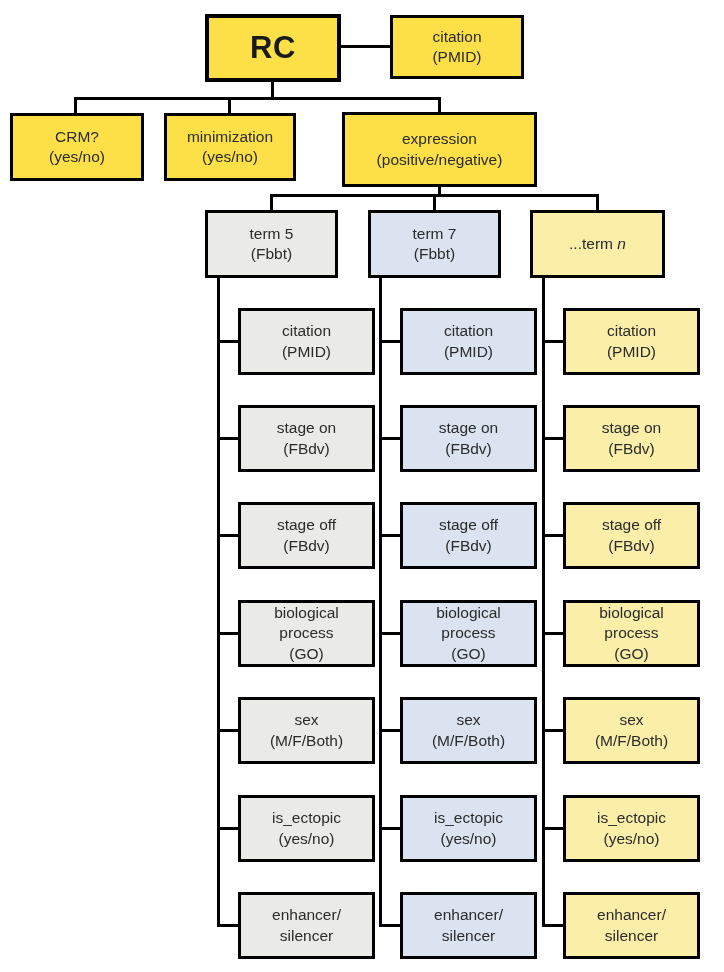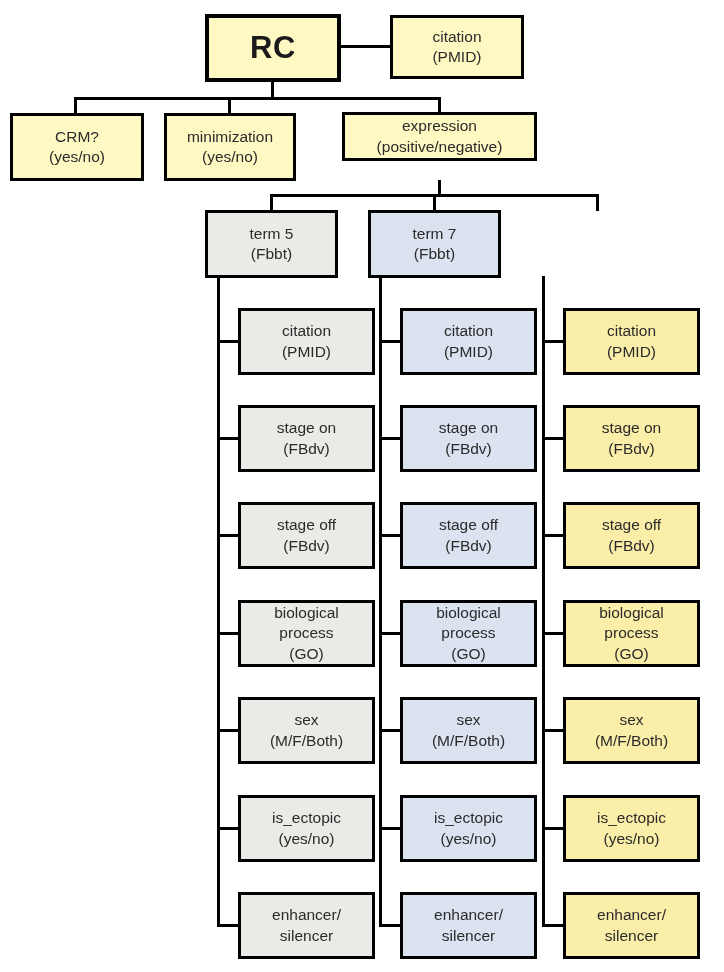--- a/index.html
+++ b/index.html
@@ -1,21 +1,21 @@
 <!DOCTYPE html>
 <html><head>
 <meta charset="utf-8">
 <style>
   html,body{margin:0;padding:0;background:#fff;}
   #canvas{
     position:relative;width:724px;height:972px;background:#fff;overflow:hidden;
     font-family:"Liberation Sans",sans-serif;
   }
   .box{
-    position:absolute;box-sizing:border-box;border:3px solid #000;background:#fef9c3;
+    position:absolute;box-sizing:border-box;border:3px solid #000;background:#fde047;
     display:flex;align-items:center;justify-content:center;text-align:center;
     white-space:pre-line;font-size:15.5px;line-height:1.3;color:#2b2b2b;
   }
   .rc{border-width:4px;font-size:31px;font-weight:700;letter-spacing:.5px;color:#1a1a1a;}
   .head{width:133px;height:68px;}
   .child{width:137px;height:67px;}
   .line{position:absolute;background:#000;}
   i{font-style:italic;}
 </style>
 </head>
@@ -64,27 +64,30 @@
   <div class="line" style="left:542px;top:924px;width:21px;height:3px;"></div>
 
   <div class="box rc" style="left:205px;top:14px;width:136px;height:68px;">RC</div>
   <div class="box" style="left:390px;top:15px;width:134px;height:64px;">citation
 (PMID)</div>
 
   <div class="box" style="left:10px;top:113px;width:134px;height:68px;">CRM?
 (yes/no)</div>
   <div class="box" style="left:164px;top:113px;width:132px;height:68px;">minimization
 (yes/no)</div>
-  <div class="box" style="left:342px;top:112px;width:195px;height:49px;">expression
+  <div class="box" style="left:342px;top:112px;width:195px;height:75px;">expression
 (positive/negative)</div>
 
   <div class="box head" style="left: 205px; top: 210px; background: rgb(234, 234, 231);">term 5
 (Fbbt)</div>
   <div class="box head" style="left: 368px; top: 210px; background: rgb(219, 227, 241);">term 7
 (Fbbt)</div>
+  <div class="box head" style="left: 530px; top: 210px; width: 135px; background: rgb(251, 238, 168);">
+    <span><span>...term </span><i>n</i></span>
+  </div>
 
   <div class="box child" style="left: 238px; top: 308px; background: rgb(234, 234, 231);">citation
 (PMID)</div>
   <div class="box child" style="left: 238px; top: 405px; background: rgb(234, 234, 231);">stage on
 (FBdv)</div>
   <div class="box child" style="left: 238px; top: 502px; background: rgb(234, 234, 231);">stage off
 (FBdv)</div>
   <div class="box child" style="left: 238px; top: 600px; background: rgb(234, 234, 231);">biological
 process
 (GO)</div>

